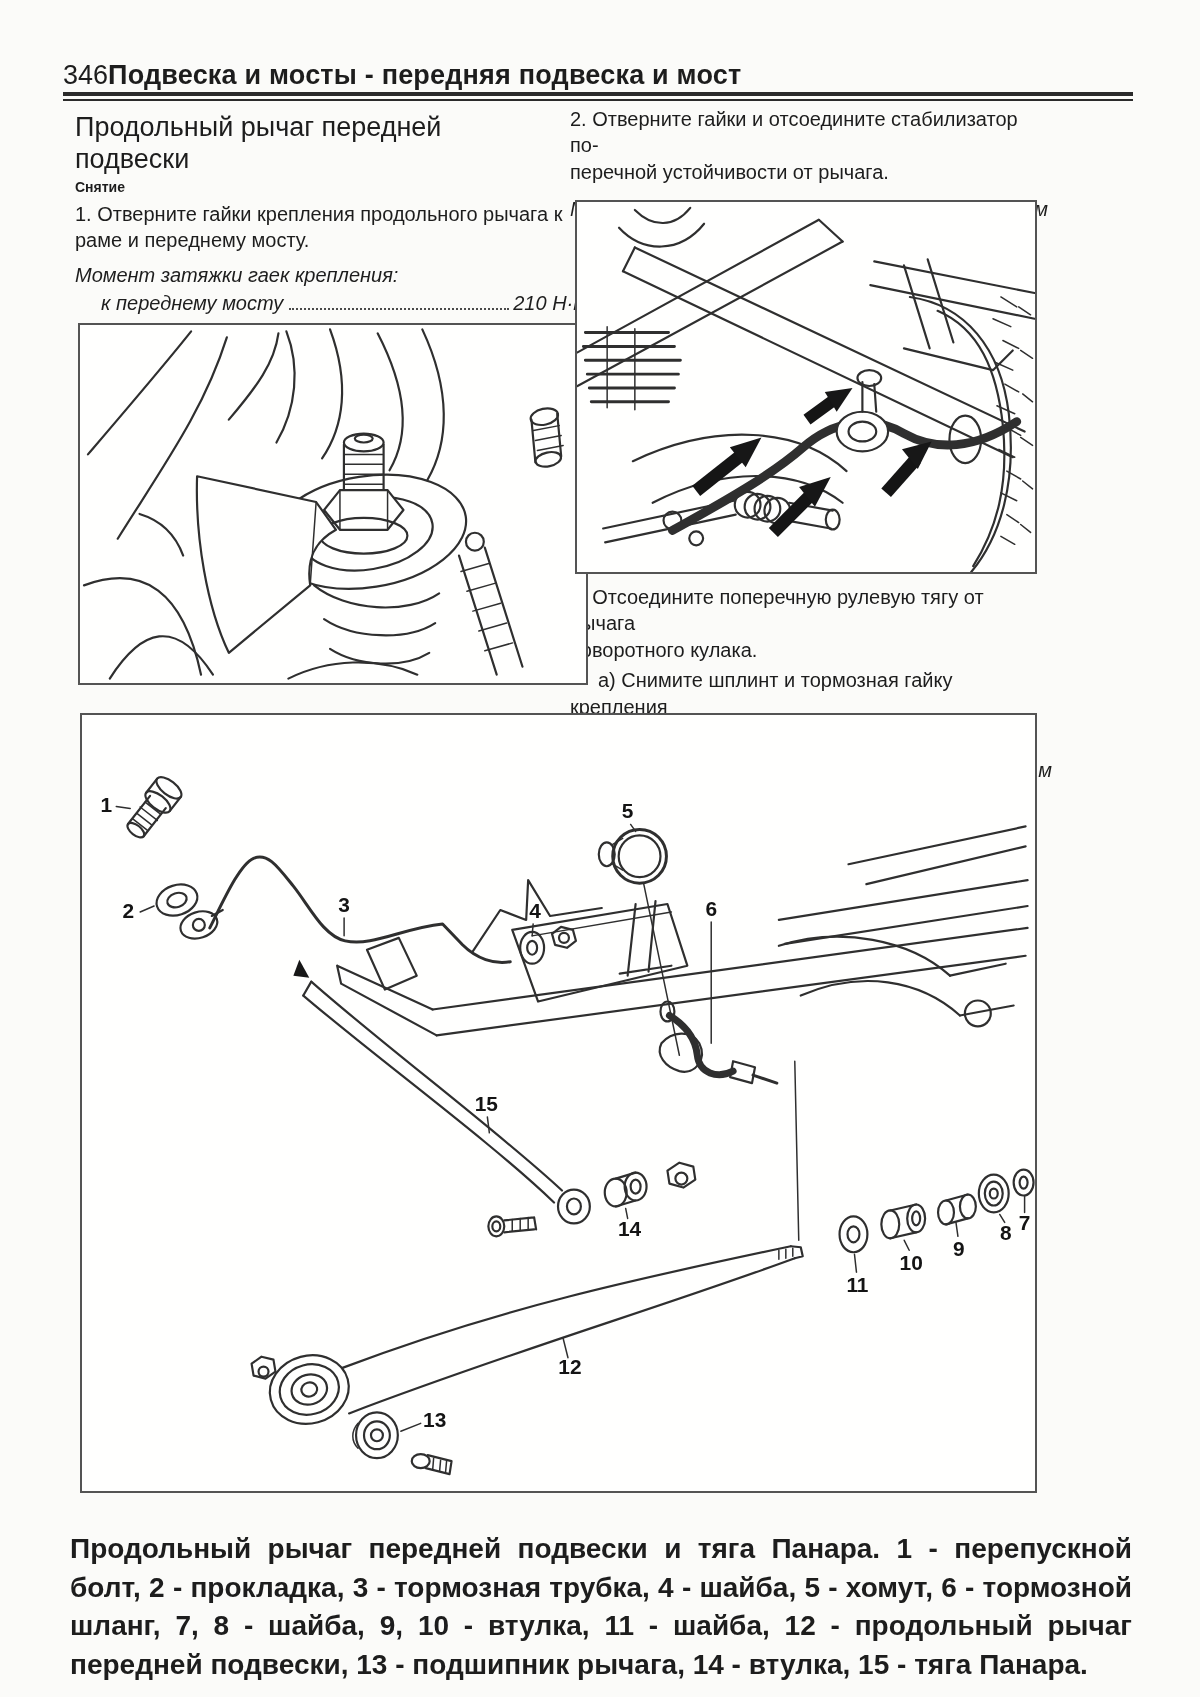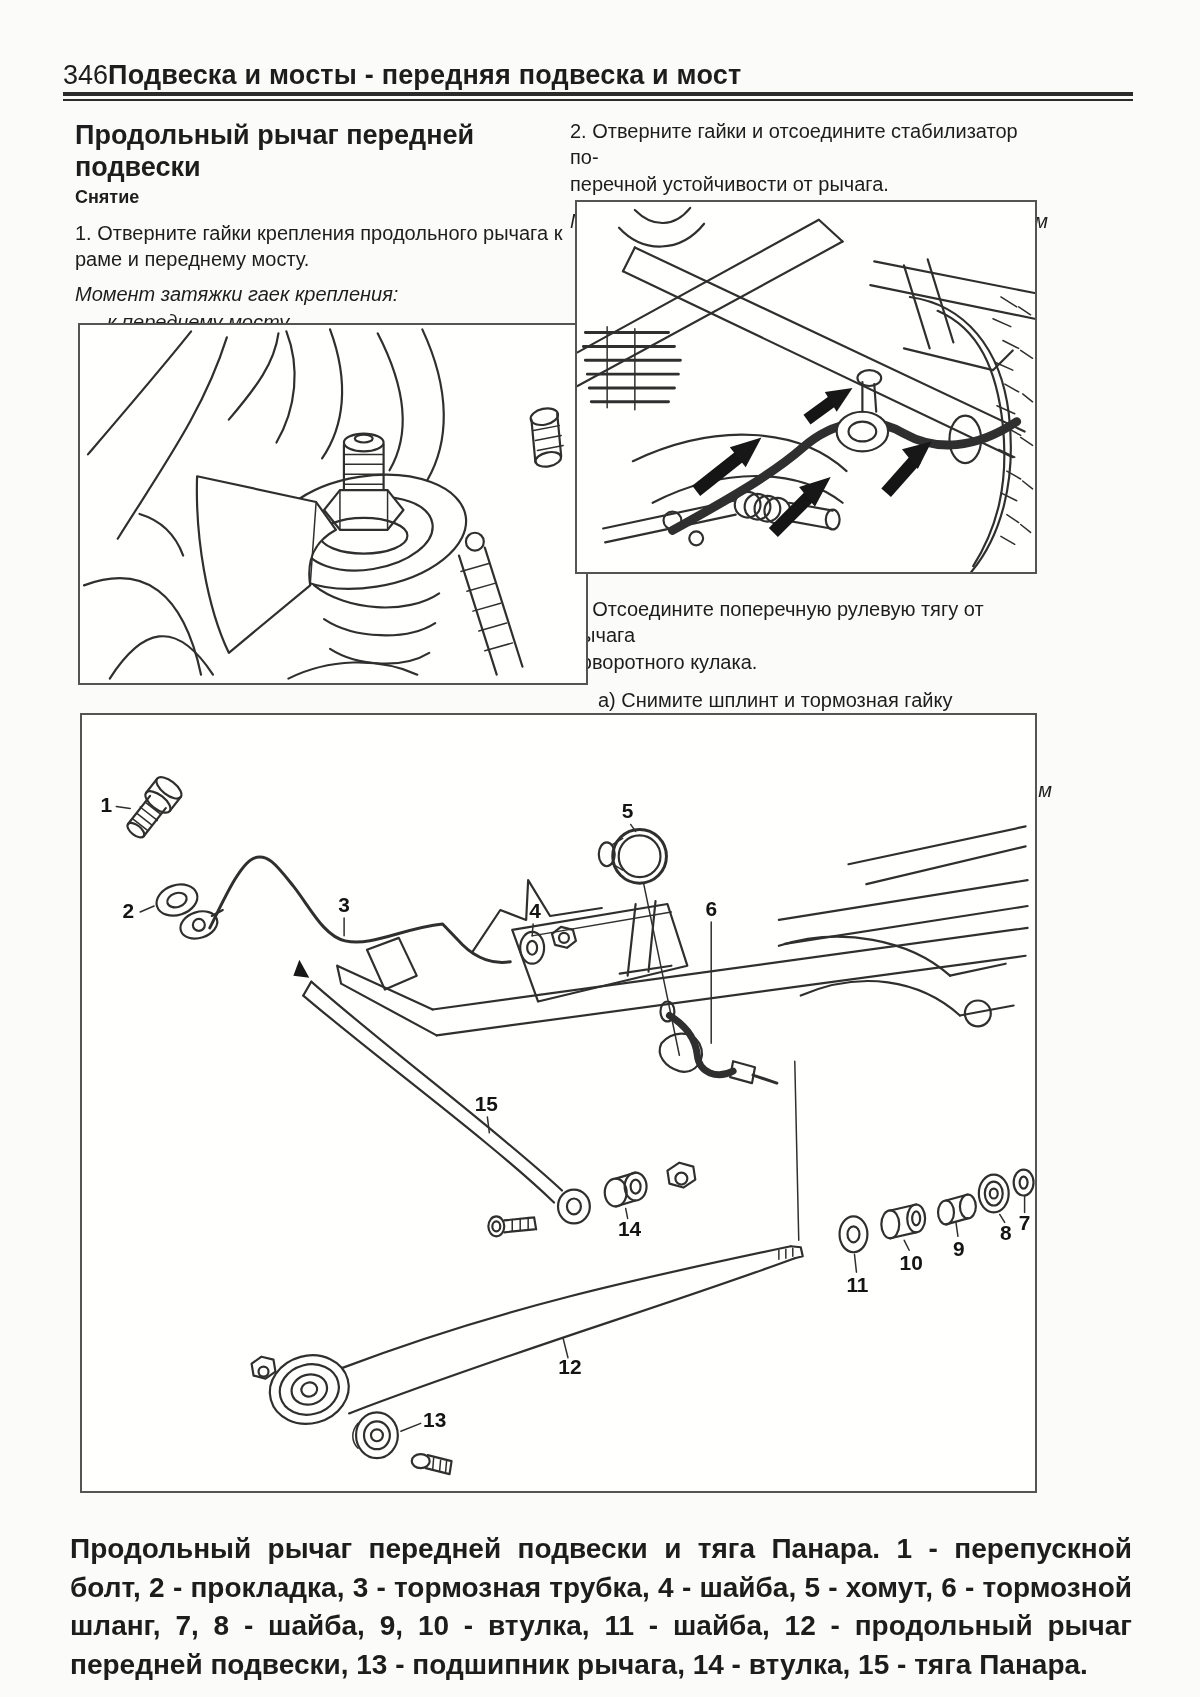--- a/index.html
+++ b/index.html
@@ -13,26 +13,26 @@
   .pagenum { font-size:27px; font-weight:normal; }
   .hdr-title { flex:1; text-align:left; font-size:27px; font-weight:bold; letter-spacing:.2px;margin-top:8px; }
   .rule { position:absolute; left:63px; width:1070px; background:#2b2b2b; }
   .rule-thick { top:92px; height:4px; }
   .rule-thin  { top:99px; height:2px; }
 
   .col-left  { position:absolute; left:75px;  top:104px; width:512px; }
   .col-right { position:absolute; left:570px; top:106px; width:478px; }
   .step3-block { position:absolute; left:570px; top:584px; width:482px; }
 
-  h1 { font-size:27px; font-weight:bold; margin:16px 0 3px; line-height:1.18; white-space:pre-line; }
-  h2 { font-size:18px; font-weight:bold; margin:0 0 6px; }
-  p.body { font-size:20px; line-height:1.32; margin:12px 0 10px; white-space:pre-line; }
+  h1 { font-size:27px; font-weight:normal; margin:8px 0 3px; line-height:1.18; white-space:pre-line; }
+  h2 { font-size:14px; font-weight:bold; margin:0 0 6px; }
+  p.body { font-size:20px; line-height:1.32; margin:0 0 10px; white-space:pre-line; }
   .torque-intro { font-style:italic; font-size:20px; margin:2px 0 2px; }
   .torque-row { display:flex; align-items:baseline; font-style:italic; font-size:20px; line-height:1.45; }
-  .torque-row.indent { padding-left:26px;flex-direction:column; }
+  .torque-row.indent { padding-left:26px; }
   .torque-row .leader { flex:1 1 auto; border-bottom:2px dotted #4a4a4a; margin:0 4px 5px 6px; min-width:18px; }
   .tval { white-space:nowrap; }
   .indent-a { text-indent:28px; margin-bottom:4px; }
 
   .illus { position:absolute; margin:0; background:#fffffe; border:2px solid #545454; box-sizing:border-box; }
   .illus svg { display:block; width:100%; height:100%; }
   .illus-left   { left:78px;  top:323px; width:510px; height:362px; }
   .illus-right  { left:575px; top:200px; width:462px; height:374px; }
   .illus-bottom { left:80px;  top:713px; width:957px; height:780px; }
 

